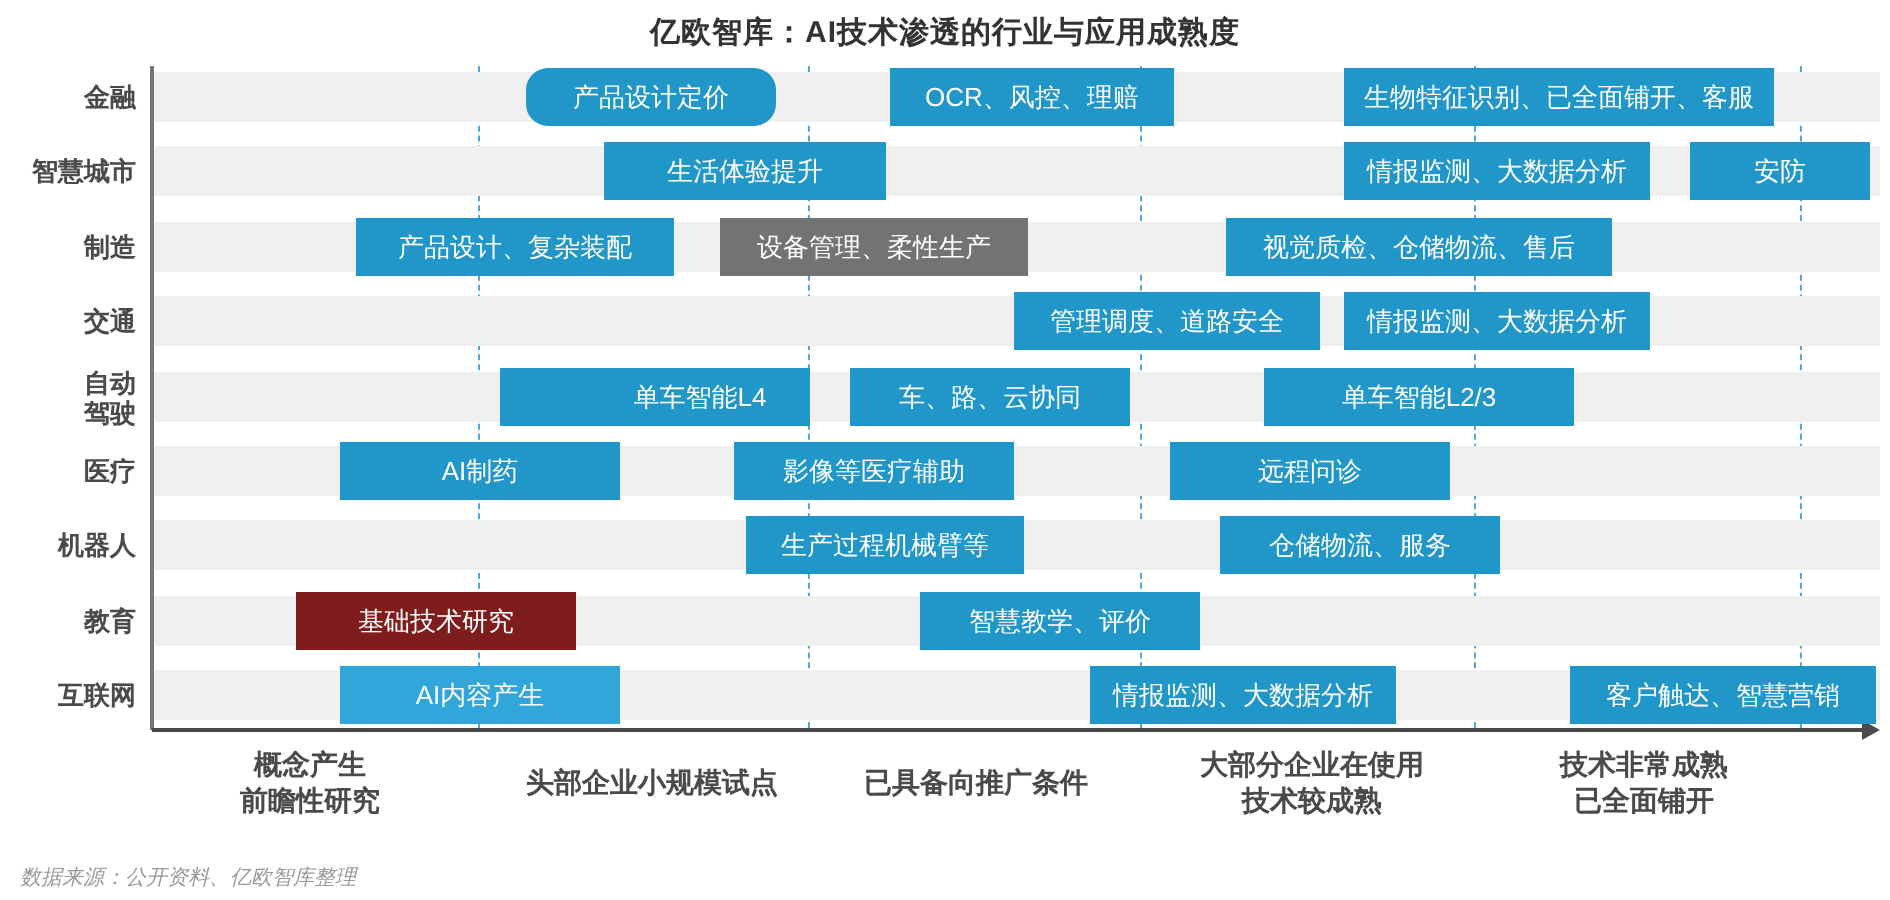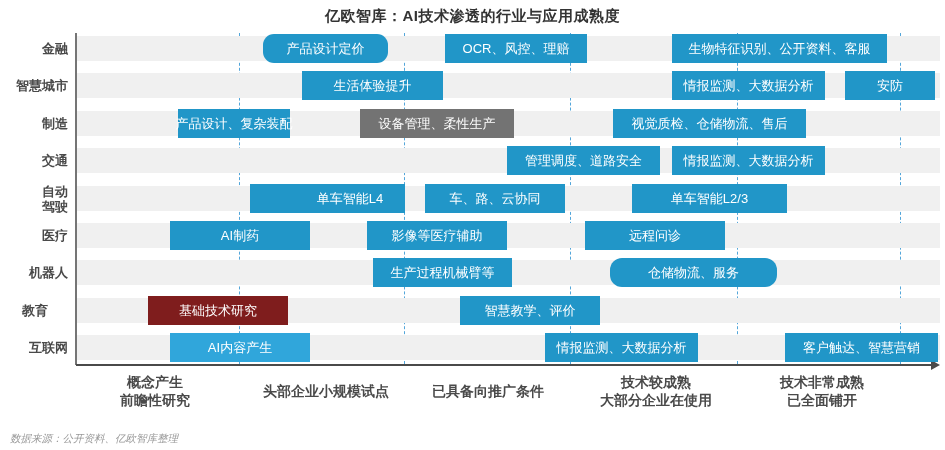--- a/index.html
+++ b/index.html
@@ -34,33 +34,33 @@
       <div class="divider" style="left: 404px; border-left-color: rgb(83, 166, 218);"></div>
       <div class="divider" style="left: 570px; border-left-color: rgb(83, 166, 218);"></div>
       <div class="divider" style="left: 737px; border-left-color: rgb(83, 166, 218);"></div>
       <div class="divider" style="left: 900px; border-left-color: rgb(83, 166, 218);"></div>
       <div class="row-band" style="top: 36px; background: rgb(240, 240, 240);"></div>
       <div class="row-label" style="left: 2px; top: 41px;">
         <div>金融</div>
       </div>
       <div class="box" style="left: 263px; width: 125px; top: 34px; height: 29px; background: rgb(33, 150, 200); border-radius: 11px;">产品设计定价</div>
       <div class="box" style="left: 445px; width: 142px; top: 34px; height: 29px; background: rgb(33, 150, 200);">OCR、风控、理赔</div>
-      <div class="box" style="left: 672px; width: 215px; top: 34px; height: 29px; background: rgb(33, 150, 200);">生物特征识别、公开资料、客服</div>
+      <div class="box" style="left: 672px; width: 215px; top: 34px; height: 29px; background: rgb(33, 150, 200);">生物特征识别、已全面铺开、客服</div>
       <div class="row-band" style="top: 73px; background: rgb(240, 240, 240);"></div>
       <div class="row-label" style="left: 2px; top: 78px;">
         <div>智慧城市</div>
       </div>
       <div class="box" style="left: 302px; width: 141px; top: 71px; height: 29px; background: rgb(33, 150, 200);">生活体验提升</div>
       <div class="box" style="left: 672px; width: 153px; top: 71px; height: 29px; background: rgb(33, 150, 200);">情报监测、大数据分析</div>
       <div class="box" style="left: 845px; width: 90px; top: 71px; height: 29px; background: rgb(33, 150, 200);">安防</div>
       <div class="row-band" style="top: 111px; background: rgb(240, 240, 240);"></div>
       <div class="row-label" style="left: 2px; top: 116px;">
         <div>制造</div>
       </div>
-      <div class="box" style="left: 178px; width: 112px; top: 109px; height: 29px; background: rgb(33, 150, 200);">产品设计、复杂装配</div>
+      <div class="box" style="left: 178px; width: 159px; top: 109px; height: 29px; background: rgb(33, 150, 200);">产品设计、复杂装配</div>
       <div class="box" style="left: 360px; width: 154px; top: 109px; height: 29px; background: #737373;">设备管理、柔性生产</div>
       <div class="box" style="left: 613px; width: 193px; top: 109px; height: 29px; background: rgb(33, 150, 200);">视觉质检、仓储物流、售后</div>
       <div class="row-band" style="top: 148px; background: rgb(240, 240, 240);"></div>
       <div class="row-label" style="left: 2px; top: 153px;">
         <div>交通</div>
       </div>
       <div class="box" style="left: 507px; width: 153px; top: 146px; height: 29px; background: rgb(33, 150, 200);">管理调度、道路安全</div>
       <div class="box" style="left: 672px; width: 153px; top: 146px; height: 29px; background: rgb(33, 150, 200);">情报监测、大数据分析</div>
       <div class="row-band" style="top: 186px; background: rgb(240, 240, 240);"></div>
       <div class="row-label" style="left: 2px; top: 183.5px;">
@@ -75,23 +75,23 @@
         <div>医疗</div>
       </div>
       <div class="box" style="left: 170px; width: 140px; top: 221px; height: 29px; background: rgb(33, 150, 200);">AI制药</div>
       <div class="box" style="left: 367px; width: 140px; top: 221px; height: 29px; background: rgb(33, 150, 200);">影像等医疗辅助</div>
       <div class="box" style="left: 585px; width: 140px; top: 221px; height: 29px; background: rgb(33, 150, 200);">远程问诊</div>
       <div class="row-band" style="top: 260px; background: rgb(240, 240, 240);"></div>
       <div class="row-label" style="left: 2px; top: 265px;">
         <div>机器人</div>
       </div>
       <div class="box" style="left: 373px; width: 139px; top: 258px; height: 29px; background: rgb(33, 150, 200);">生产过程机械臂等</div>
-      <div class="box" style="left: 610px; width: 167px; top: 258px; height: 29px; background: rgb(33, 150, 200); border-radius: 12px;">仓储物流、服务</div>
+      <div class="box" style="left: 610px; width: 140px; top: 258px; height: 29px; background: rgb(33, 150, 200);">仓储物流、服务</div>
       <div class="row-band" style="top: 298px; background: rgb(240, 240, 240);"></div>
-      <div class="row-label" style="left: 2px; top: 303px; text-align: center;">
+      <div class="row-label" style="left: 2px; top: 303px;">
         <div>教育</div>
       </div>
       <div class="box" style="left: 148px; width: 140px; top: 296px; height: 29px; background: #7f1d1d;">基础技术研究</div>
       <div class="box" style="left: 460px; width: 140px; top: 296px; height: 29px; background: rgb(33, 150, 200);">智慧教学、评价</div>
       <div class="row-band" style="top: 335px; background: rgb(240, 240, 240);"></div>
       <div class="row-label" style="left: 2px; top: 340px;">
         <div>互联网</div>
       </div>
       <div class="box" style="left: 170px; width: 140px; top: 333px; height: 29px; background: rgb(48, 166, 219);">AI内容产生</div>
       <div class="box" style="left: 545px; width: 153px; top: 333px; height: 29px; background: rgb(33, 150, 200);">情报监测、大数据分析</div>
@@ -100,22 +100,22 @@
         <div>概念产生</div>
         <div>前瞻性研究</div>
       </div>
       <div class="stage-label" style="left: 326px;">
         <div>头部企业小规模试点</div>
       </div>
       <div class="stage-label" style="left: 488px;">
         <div>已具备向推广条件</div>
       </div>
       <div class="stage-label" style="left: 656px;">
+        <div>大部分企业在使用</div>
         <div>技术较成熟</div>
-        <div>大部分企业在使用</div>
       </div>
       <div class="stage-label" style="left: 822px;">
         <div>技术非常成熟</div>
         <div>已全面铺开</div>
       </div>
     </div>
 
   <div class="y-axis"></div>
   <div class="x-axis"></div>
   <div class="x-arrow"></div>

